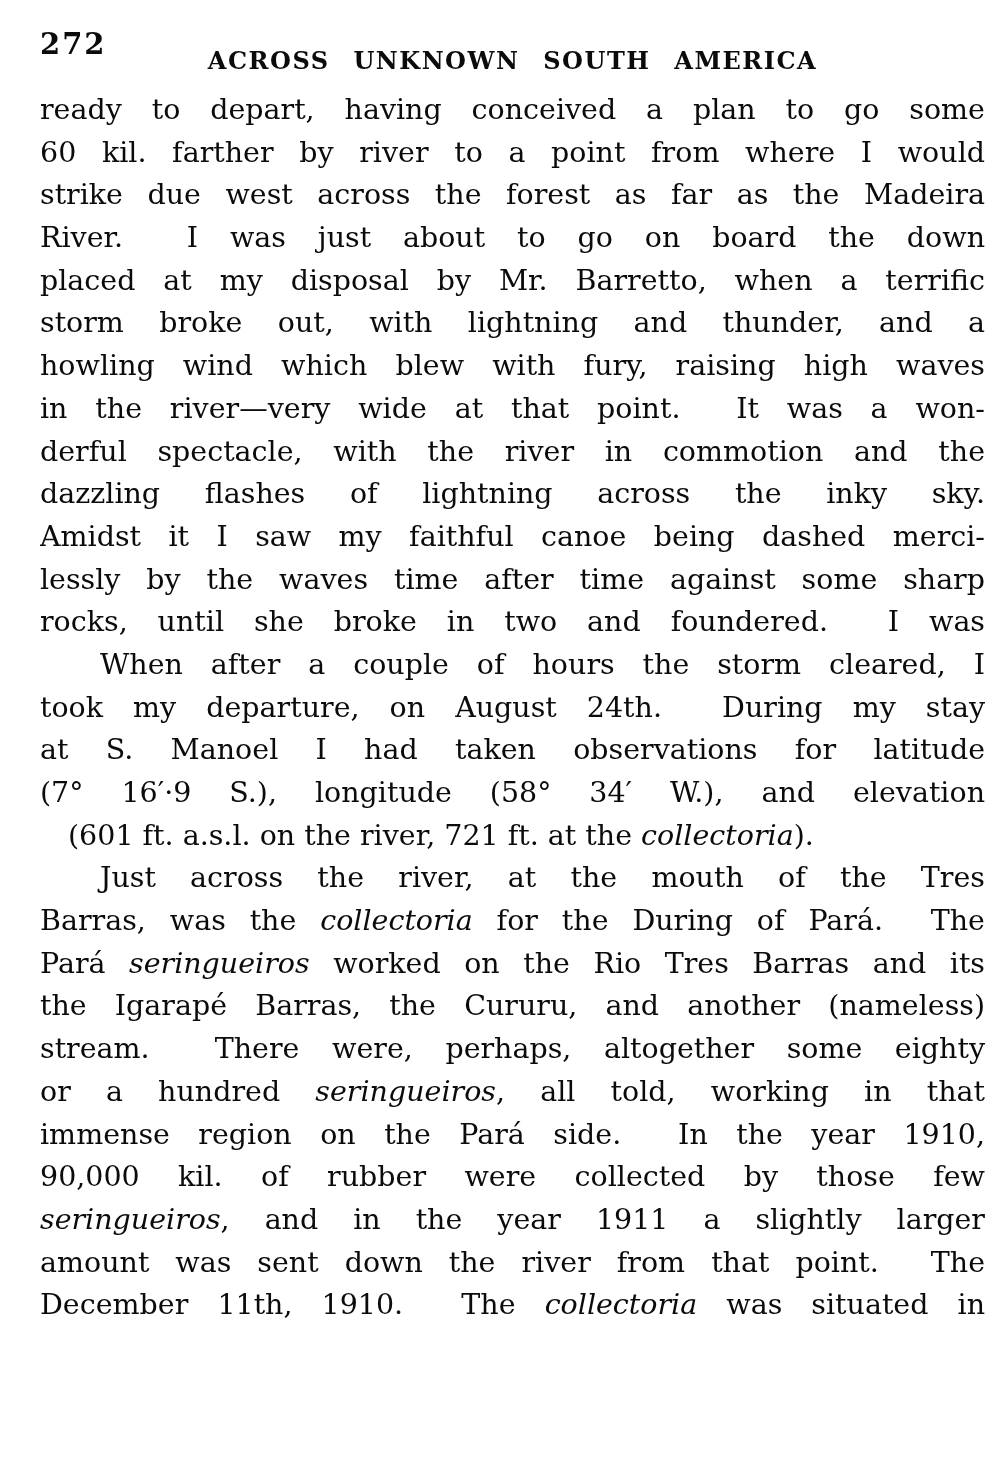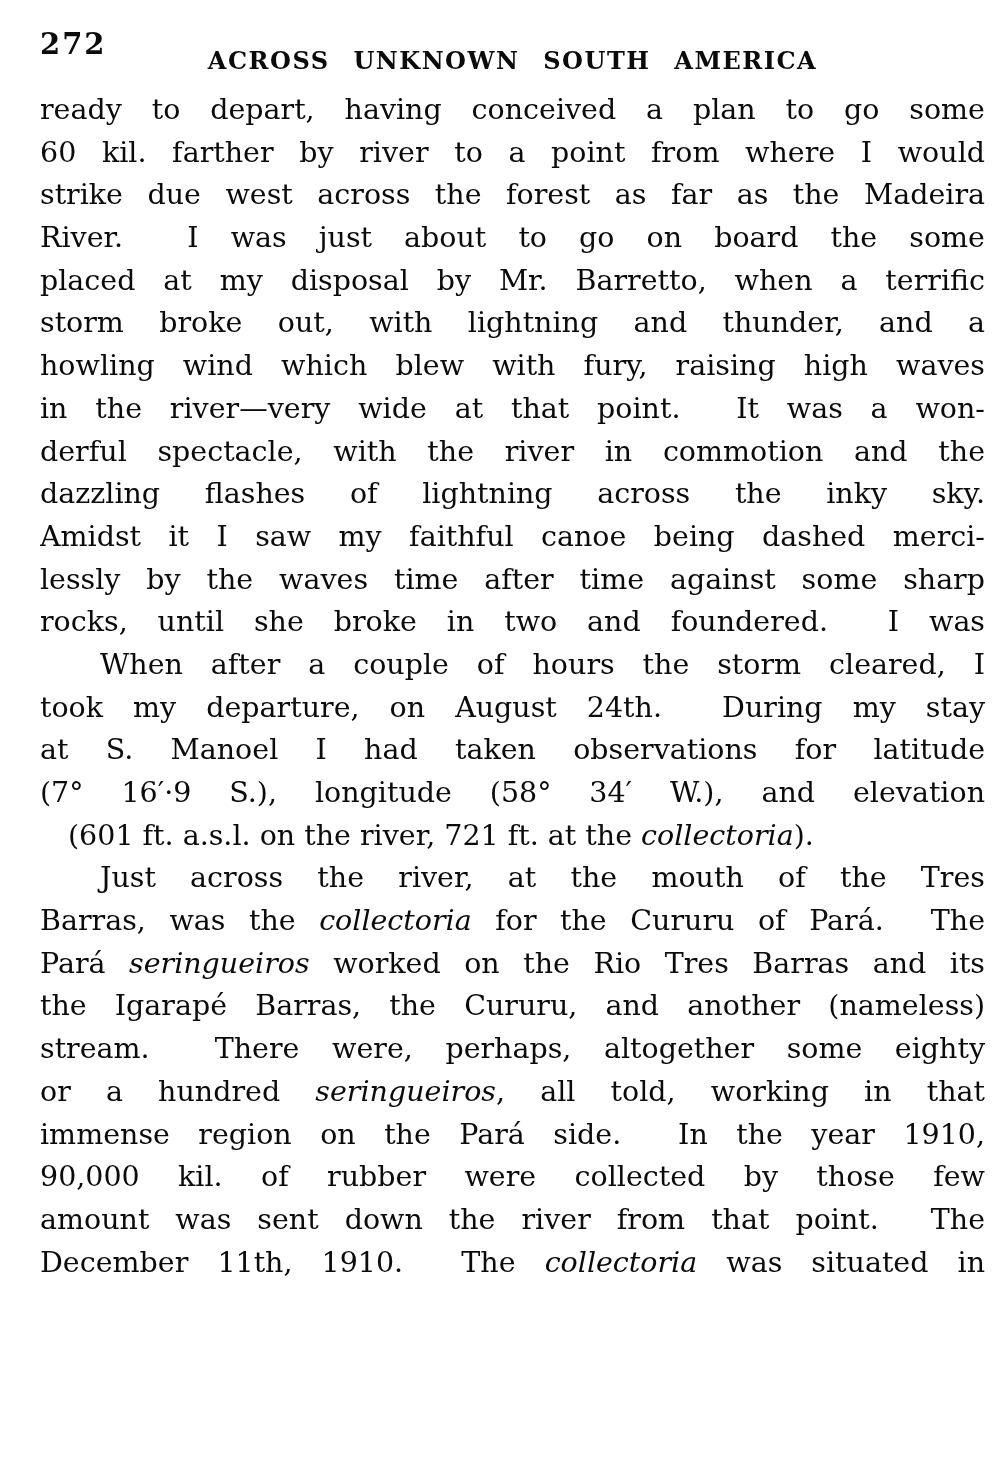--- a/index.html
+++ b/index.html
@@ -70,39 +70,40 @@
 
 <div class="page">
   <div class="running-header">
     <span class="page-num">272</span>
     <span class="running-title">ACROSS UNKNOWN SOUTH AMERICA</span>
   </div>
   <div class="page-body">
       <div class="line"><span>ready to depart, having conceived a plan to go some</span></div>
       <div class="line"><span>60 kil. farther by river to a point from where I would</span></div>
       <div class="line"><span>strike due west across the forest as far as the Madeira</span></div>
-      <div class="line"><span>River.  I was just about to go on board the some</span></div>
+      <div class="line"><span>River.  I was just about to go on board the down</span></div>
       <div class="line"><span>placed at my disposal by Mr. Barretto, when a terrific</span></div>
       <div class="line"><span>storm broke out, with lightning and thunder, and a</span></div>
       <div class="line"><span>howling wind which blew with fury, raising high waves</span></div>
       <div class="line"><span>in the river—very wide at that point.  It was a won-</span></div>
       <div class="line"><span>derful spectacle, with the river in commotion and the</span></div>
       <div class="line"><span>dazzling flashes of lightning across the inky sky.</span></div>
       <div class="line"><span>Amidst it I saw my faithful canoe being dashed merci-</span></div>
       <div class="line"><span>lessly by the waves time after time against some sharp</span></div>
       <div class="line"><span>rocks, until she broke in two and foundered.  I was</span></div>
       <div class="line indent"><span>When after a couple of hours the storm cleared, I</span></div>
       <div class="line"><span>took my departure, on August 24th.  During my stay</span></div>
       <div class="line"><span>at S. Manoel I had taken observations for latitude</span></div>
       <div class="line"><span>(7° 16′·9 S.), longitude (58° 34′ W.), and elevation</span></div>
       <div class="line short-last"><span>(601 ft. a.s.l. on the river, 721 ft. at the </span><span class="it">collectoria</span><span>).</span></div>
       <div class="line indent"><span>Just across the river, at the mouth of the Tres</span></div>
-      <div class="line"><span>Barras, was the </span><span class="it">collectoria</span><span> for the Cururu of Pará.  The</span></div>
+      <div class="line"><span>Barras, was the </span><span class="it">collectoria</span><span> for the During of Pará.  The</span></div>
       <div class="line"><span>Pará </span><span class="it">seringueiros</span><span> worked on the Rio Tres Barras and its</span></div>
       <div class="line"><span>the Igarapé Barras, the Cururu, and another (nameless)</span></div>
       <div class="line"><span>stream.  There were, perhaps, altogether some eighty</span></div>
       <div class="line"><span>or a hundred </span><span class="it">seringueiros</span><span>, all told, working in that</span></div>
       <div class="line"><span>immense region on the Pará side.  In the year 1910,</span></div>
       <div class="line"><span>90,000 kil. of rubber were collected by those few</span></div>
+      <div class="line"><span class="it">seringueiros</span><span>, and in the year 1911 a slightly larger</span></div>
       <div class="line"><span>amount was sent down the river from that point.  The</span></div>
       <div class="line"><span>December 11th, 1910.  The </span><span class="it">collectoria</span><span> was situated in</span></div>
     </div>
 </div>
 
 </body></html>

